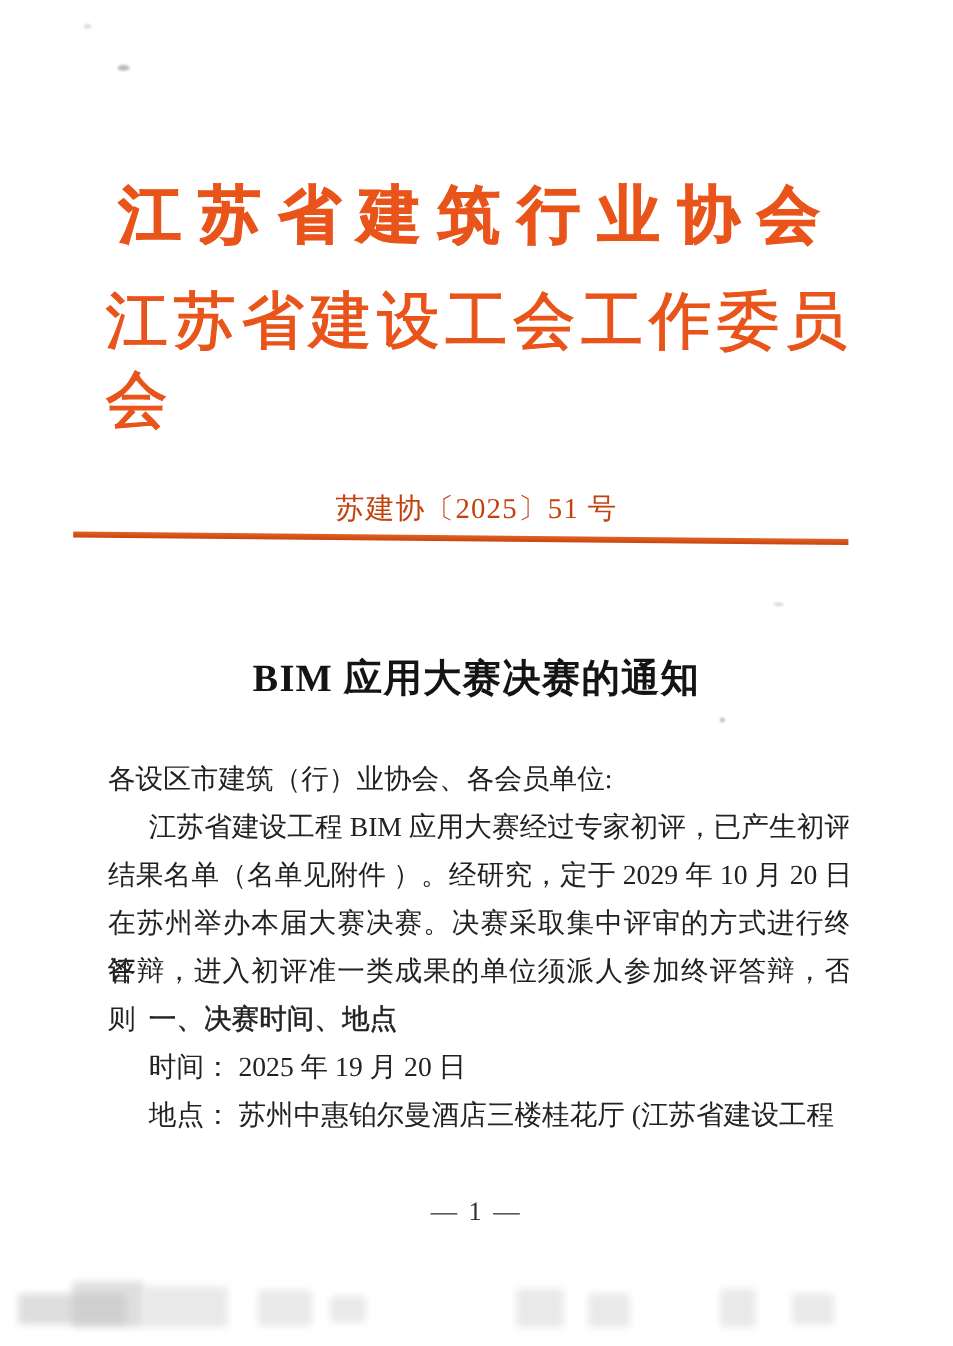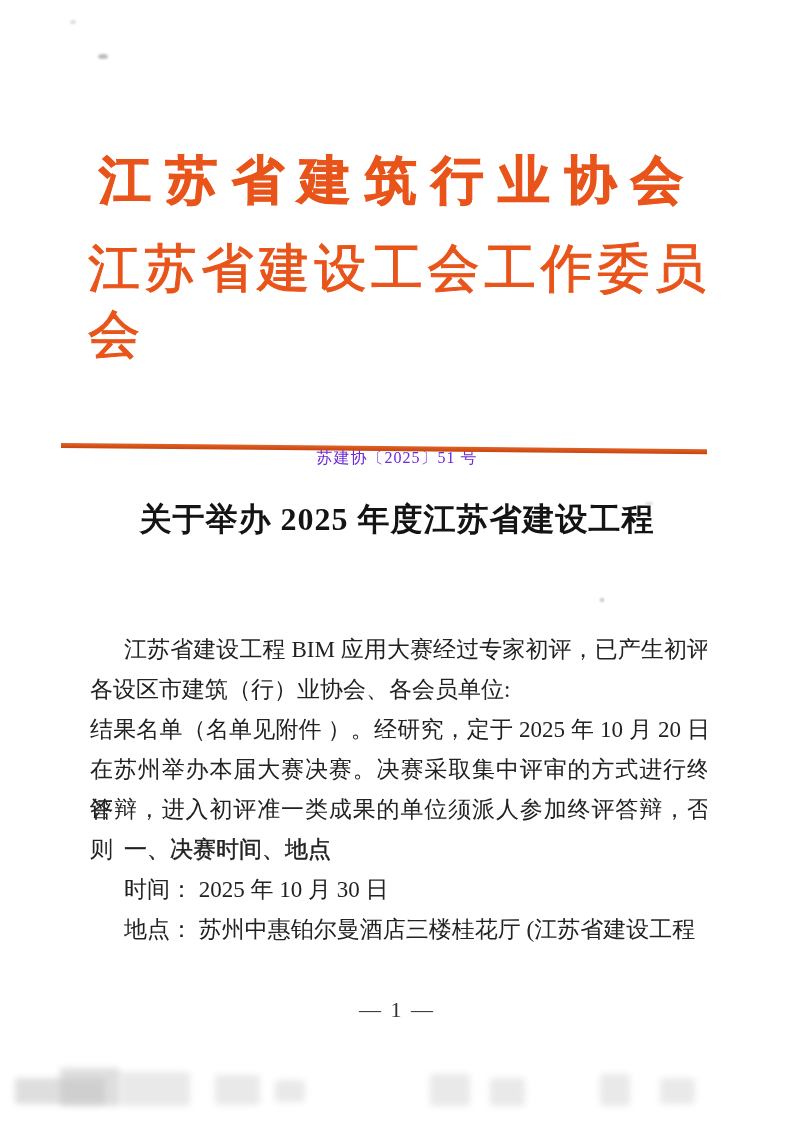--- a/index.html
+++ b/index.html
@@ -25,21 +25,21 @@
     position:absolute; left:88px; top:236px; width:618px;
     font-size:52px; font-weight:normal; line-height:66px;
     color:#e8541a;
     text-align:justify; text-align-last:justify;
     -webkit-text-stroke:1px #e8541a;
   }
 
   
   .doc-number {
     position:absolute; left:0; top:408px; width:794px;
-    text-align:center; font-size:16px; letter-spacing:1px; color:#6d28d9;margin-top:40px;
+    text-align:center; font-size:24px; letter-spacing:1px; color:#c2410c;
   }
 
   
   .red-rule {
     position:absolute; left:61px; top:443px; width:650px; height:4.5px;
     background:linear-gradient(to bottom,#e06226,#c8440f);
     transform:rotate(0.55deg); transform-origin:left center;
   }
 
   
@@ -79,31 +79,31 @@
 <div class="page">
 
   <div class="letterhead-1">江苏省建筑行业协会</div>
 
   <div class="letterhead-2">江苏省建设工会工作委员会</div>
 
   <div class="doc-number">苏建协〔2025〕51 号</div>
 
   <div class="red-rule"></div>
 
-  <div class="title-line1">关于举办 2025 年度江苏省建设工程</div>
 
+  <div class="title-line2">BIM 应用大赛决赛的通知</div>
 
   <div class="body-block">
+    <div class="bline">各设区市建筑（行）业协会、各会员单位:</div>
     <div class="bline jline indent">江苏省建设工程 BIM 应用大赛经过专家初评，已产生初评</div>
-    <div class="bline">各设区市建筑（行）业协会、各会员单位:</div>
-    <div class="bline jline">结果名单（名单见附件 ）。经研究，定于 2025 年 10 月 20 日</div>
+    <div class="bline jline">结果名单（名单见附件 ）。经研究，定于 2029 年 10 月 20 日</div>
     <div class="bline jline">在苏州举办本届大赛决赛。决赛采取集中评审的方式进行终评</div>
     <div class="bline jline">答辩，进入初评准一类成果的单位须派人参加终评答辩，否则</div>
     <div class="bline indent bold-heading">一、决赛时间、地点</div>
-    <div class="bline indent">时间： 2025 年 10 月 30 日</div>
+    <div class="bline indent">时间： 2025 年 19 月 20 日</div>
     <div class="bline indent">地点： 苏州中惠铂尔曼酒店三楼桂花厅 (江苏省建设工程</div>
   </div>
 
   <div class="page-number">— 1 —</div>
 
   <div class="speck" style="left:98px; top:54px; width:10px; height:5px;"></div>
   <div class="speck" style="left:70px; top:20px; width:6px; height:4px; opacity:.5;"></div>
   <div class="speck" style="left:600px; top:598px; width:4px; height:4px;"></div>
   <div class="speck" style="left:645px; top:502px; width:8px; height:3px; opacity:.6;"></div>
 

